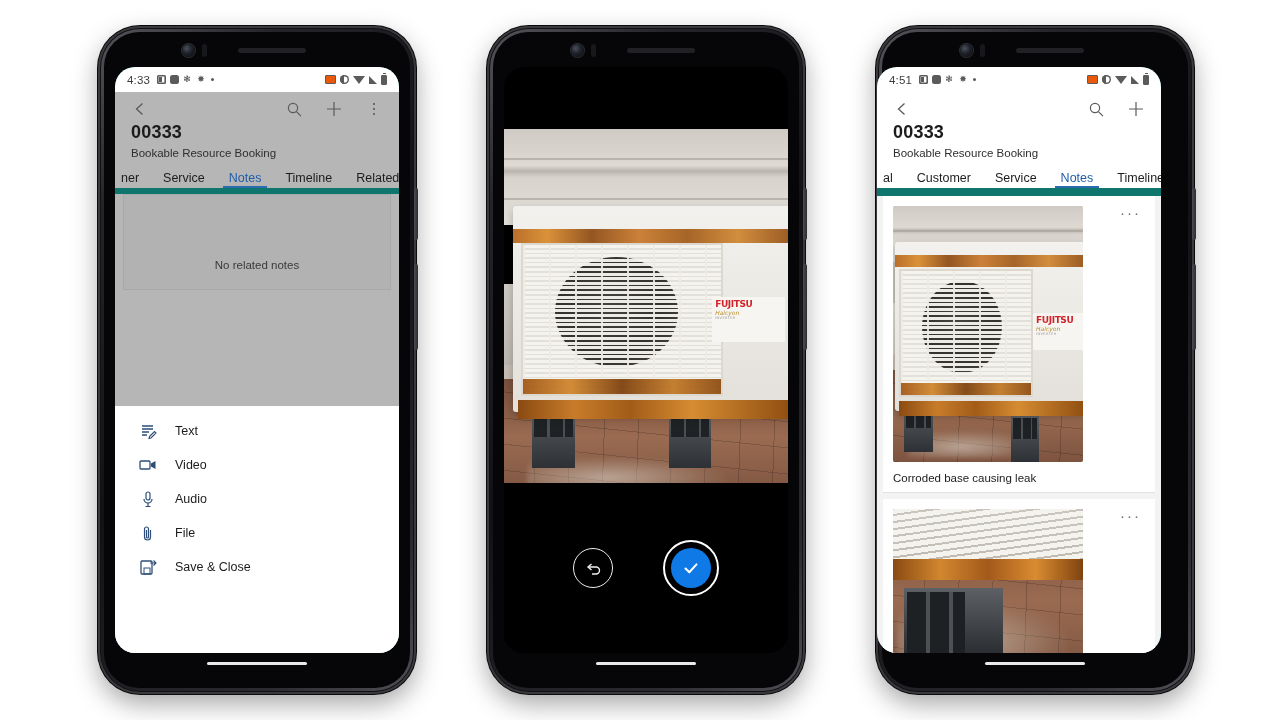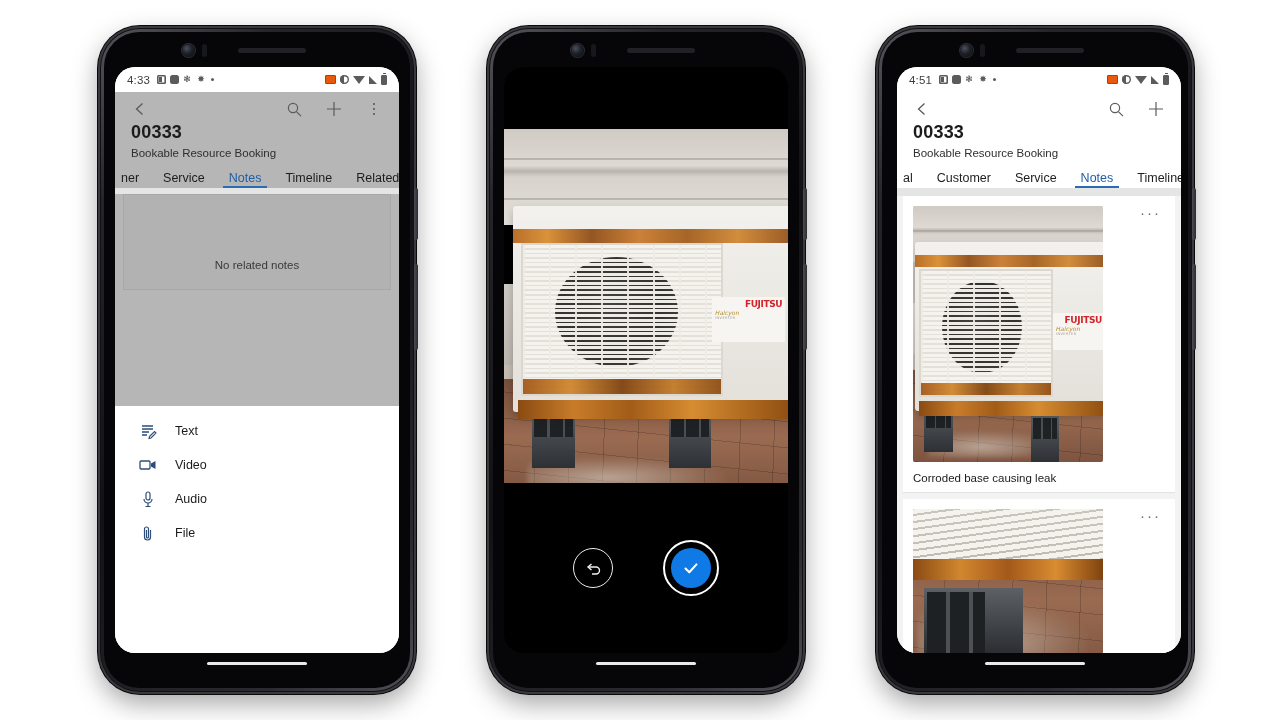--- a/index.html
+++ b/index.html
@@ -31,21 +31,21 @@
   }
   .phone-inner {
     position: absolute; inset: 6px;
     border-radius: 35px;
     background: #060608;
   }
   .phone-screen {
     position: absolute;
     border-radius: 20px;
     overflow: hidden;
-    background: #e5e5e5;
+    background: #0f766e;
   }
   .front-cam {
     position: absolute;
     width: 13px; height: 13px; border-radius: 50%;
     background: radial-gradient(circle at 36% 34%, #4a4f5c 0%, #1d2027 45%, #0b0c0f 100%);
     box-shadow: 0 0 0 1px #2b2d33;
   }
   .front-sensor {
     position: absolute;
     width: 5px; height: 13px; border-radius: 3px;
@@ -215,21 +215,21 @@
   .ac-base-rust {
     position:absolute; left:2%; right:-2%; bottom:-3%; height:9%;
     background: linear-gradient(90deg,#8a4a12 0%,#c87c2a 20%,#a25c18 40%,#d68c31 62%,#89490f 100%);
     filter: blur(.5px);
   }
   .ac-logo {
     position:absolute; right:3%; top:44%; width:26%; height:22%;
     background:#f7f5f1; border-radius:1px; padding:2px 3px;
     font-family:"DejaVu Sans", sans-serif;
   }
-  .ac-logo-t { color:#d2232a; font-size:9px; font-weight:bold; letter-spacing:-.4px; line-height:10px;text-align:right;}
+  .ac-logo-t { color:#d2232a; font-size:9px; font-weight:bold; letter-spacing:-.4px; line-height:10px;}
   .ac-logo-s { color:#b58e2a; font-size:6px; font-style:italic; line-height:7px; }
   .ac-logo-u { color:#9a9a9a; font-size:3.5px; line-height:5px; letter-spacing:.4px;}
   .ac-riser {
     position:absolute; bottom:8%; width:15%; height:16%;
     background: linear-gradient(180deg,#5d6166 0%,#43474c 50%,#2d3034 100%);
   }
   .ac-riser::before {
     content:""; position:absolute; left:2px; top:2px; right:2px; height:45%;
     background: repeating-linear-gradient(90deg,#1f2225 0 34%, #4b4f54 34% 40%, #1f2225 40% 74%, #4b4f54 74% 80%, #1f2225 80% 100%);
   }
@@ -348,20 +348,30 @@
             </span>
             <span class="menu-lb">Audio</span>
           </div>
           <div class="menu-item">
             <span class="menu-ic">
               <svg width="12" height="17" viewBox="0 0 12 17">
                   <path d="M8.5 5v7a3 3 0 0 1-6 0V4a2 2 0 0 1 4 0v8a1 1 0 0 1-2 0V5" fill="none" stroke="#2d4d78" stroke-width="1.2"></path>
                 </svg>
             </span>
             <span class="menu-lb">File</span>
+          </div>
+          <div class="menu-item">
+            <span class="menu-ic">
+              <svg width="17" height="16" viewBox="0 0 17 16">
+                  <rect x="1" y="2" width="11" height="13" rx="1" fill="none" stroke="#2d4d78" stroke-width="1.3"></rect>
+                  <rect x="4" y="9" width="6" height="6" fill="none" stroke="#2d4d78" stroke-width="1"></rect>
+                  <path d="M10 4 H16 M13.5 1.5 L16 4 L13.5 6.5" fill="none" stroke="#2d4d78" stroke-width="1.1"></path>
+                </svg>
+            </span>
+            <span class="menu-lb">Save &amp; Close</span>
           </div>
 
         </div>
       </div>
     </div>
     <div class="home-indicator" style="left:109px; bottom:29px; width:100px;"></div>
   </div>
 
   <div class="phone" style="left:487px; top:26px; width:318px; height:668px;">
     <div class="phone-body"></div>
@@ -425,21 +435,21 @@
   <div class="phone" style="left:876px; top:26px; width:318px; height:668px;">
     <div class="phone-body"></div>
     <div class="phone-rim"></div>
     <div class="phone-inner"></div>
     <div class="front-cam" style="left:84px; top:18px;"></div>
     <div class="front-sensor" style="left:104px; top:18px;"></div>
     <div class="earpiece" style="left:140px; top:22px; width:68px;"></div>
     <div class="side-btn" style="right:-2px; top:162px; width:4px; height:52px;"></div>
     <div class="side-btn" style="right:-2px; top:238px; width:4px; height:86px;"></div>
 
-    <div class="phone-screen" style="left:21px; top:41px; width:284px; height:586px;">
+    <div class="phone-screen" style="left:1px; top:41px; width:284px; height:586px;">
 
       <div class="statusbar">
         <div class="sb-left">
           <span class="sb-time">4:51</span>
           <span class="sbi ic-sq outline"></span>
           <span class="sbi ic-sq round"></span>
           <span class="sbi ic-leaf">❃</span>
           <span class="sbi ic-leaf">✸</span>
           <span class="sbi ic-dot"></span>
         </div>

